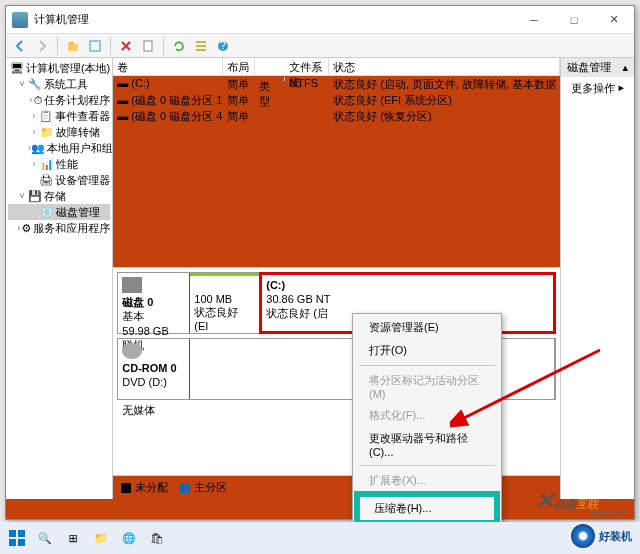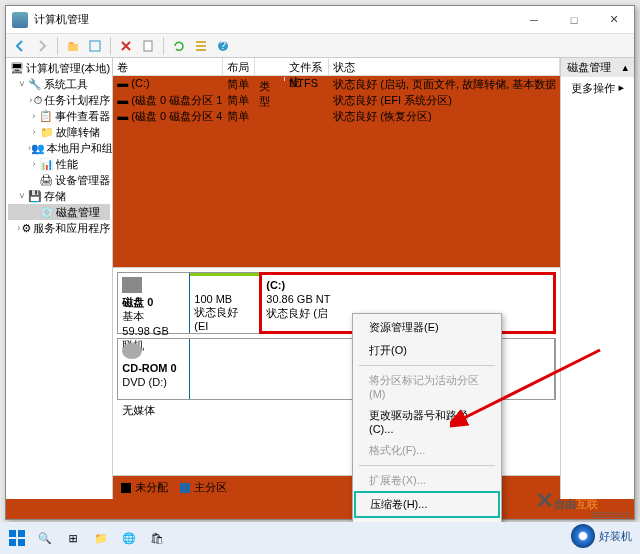--- a/index.html
+++ b/index.html
@@ -40,28 +40,28 @@
 .legend span::before { content: ""; display: inline-block; width: 10px; height: 10px; margin-right: 4px; vertical-align: middle; }
 .legend .un::before { background: #000; }
 .legend .pr::before { background: #26a; }
 .right { width: 86px; background: #fff; }
 .right .rh { background: #f0f0f0; padding: 3px 6px; border-bottom: 1px solid #ddd; font-weight: bold; }
 .right .rsec { background: #e8e8e8; padding: 2px 6px; display: flex; justify-content: space-between; align-items: center; }
 .right .ritem { padding: 4px 10px; display: flex; justify-content: space-between; }
 .ctxmenu { position: absolute; left: 352px; top: 313px; width: 150px; background: #f5f5f5; border: 1px solid #aaa; box-shadow: 2px 2px 6px rgba(0,0,0,.3); padding: 2px; }
 .ctxmenu .mi { padding: 4px 14px; cursor: default; }
 .ctxmenu .mi.dis { color: #999; }
-.ctxmenu .mi.hl { border: 2px solid #14b8a6; margin: -1px; }
+.ctxmenu .mi.hl { border: 6px solid #14b8a6; margin: -1px; }
 .ctxmenu .msep { height: 1px; background: #ccc; margin: 3px 4px; }
 .arrow { position: absolute; left: 450px; top: 340px; pointer-events: none; }
 .taskbar { position: absolute; left: 0; bottom: 0; width: 640px; height: 32px; background: #e8eef7; display: flex; align-items: center; padding: 0 6px; gap: 6px; }
 .tskico { width: 22px; height: 22px; border-radius: 3px; display: flex; align-items: center; justify-content: center; }
-.watermark1 { position: absolute; right: 42px; bottom: 40px; font-size: 22px; font-weight: bold; color: #555; pointer-events: none; margin-top: 21px; }
+.watermark1 { position: absolute; right: 42px; bottom: 40px; font-size: 22px; font-weight: bold; font-style: italic; color: #555; pointer-events: none; margin-top: 21px; }
 .watermark1 b { color: #e67e22; }
-.watermark2 { position: absolute; right: 8px; bottom: 6px; font-size: 16px; font-weight: normal; color: #134a8e; pointer-events: none; display: flex; align-items: center; gap: 4px; }
+.watermark2 { position: absolute; right: 8px; bottom: 6px; font-size: 16px; font-weight: bold; color: #134a8e; pointer-events: none; display: flex; align-items: center; gap: 4px; }
 .watermark2 .eye { width: 24px; height: 24px; border-radius: 50%; background: radial-gradient(circle,#fff 20%,#2a7de1 30%,#134a8e 70%); }
 .clock { position: absolute; right: 10px; bottom: 34px; font-size: 9px; color: #666; }
 </style>
 </head>
 <body>
 
 <div class="window">
   <div class="titlebar">
     <div class="icon"></div>
     <div class="title">计算机管理</div>
@@ -265,22 +265,22 @@
         </div>
     </div>
   </div>
 </div>
 
 <div class="ctxmenu">
   <div class="mi">资源管理器(E)</div>
   <div class="mi">打开(O)</div>
   <div class="msep"></div>
   <div class="mi dis">将分区标记为活动分区(M)</div>
+  <div class="mi dis">格式化(F)...</div>
   <div class="mi">更改驱动器号和路径(C)...</div>
-  <div class="mi dis">格式化(F)...</div>
   <div class="msep"></div>
   <div class="mi dis">扩展卷(X)...</div>
   <div class="mi hl">压缩卷(H)...</div>
   <div class="mi dis">添加镜像(A)...</div>
   <div class="mi dis">删除卷(D)...</div>
 
 </div>
 
 <svg class="arrow" width="160" height="100">
   <defs>

